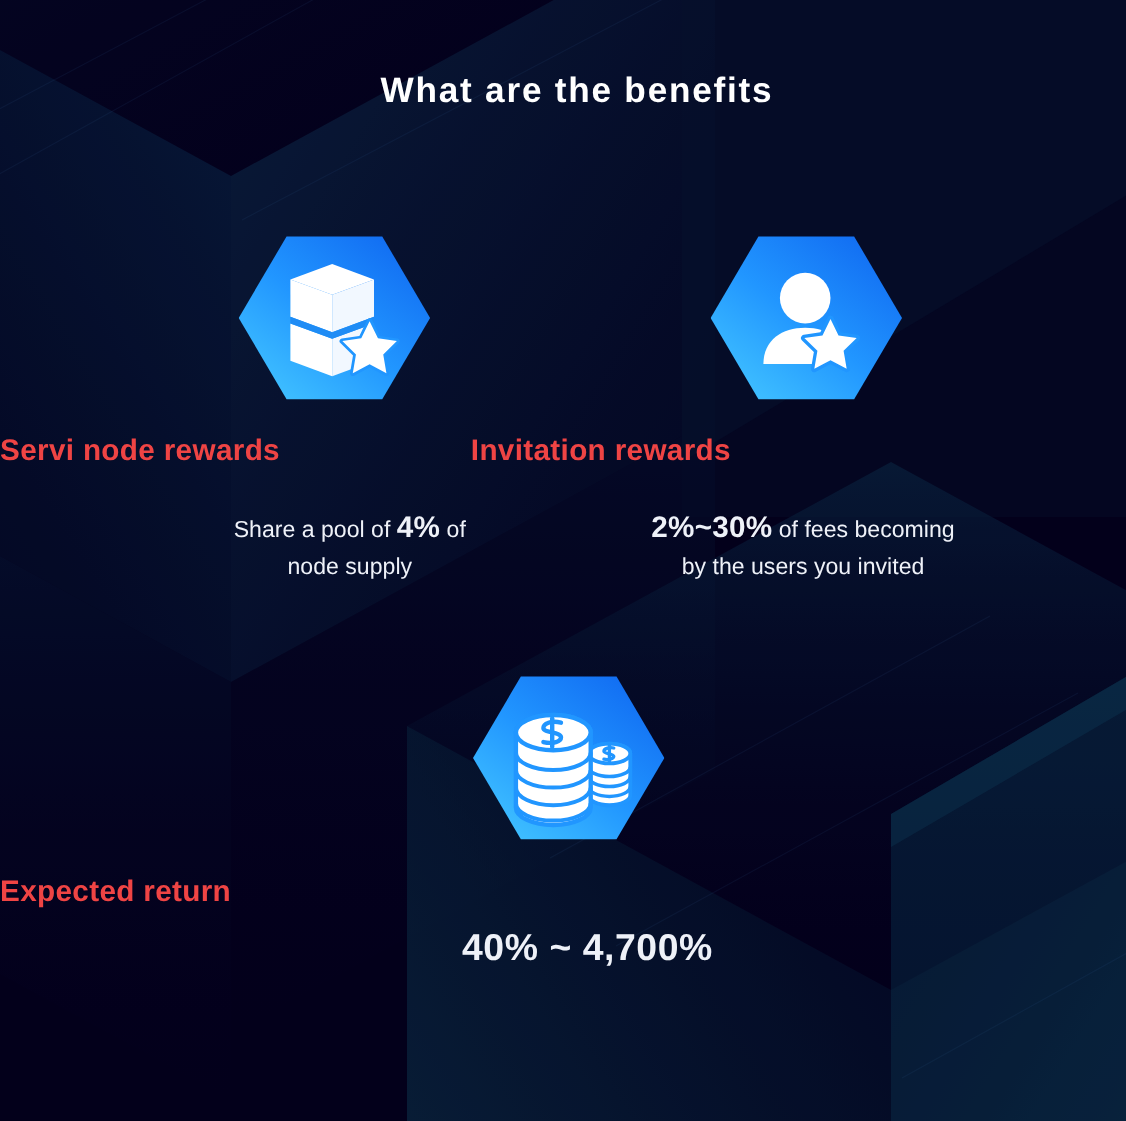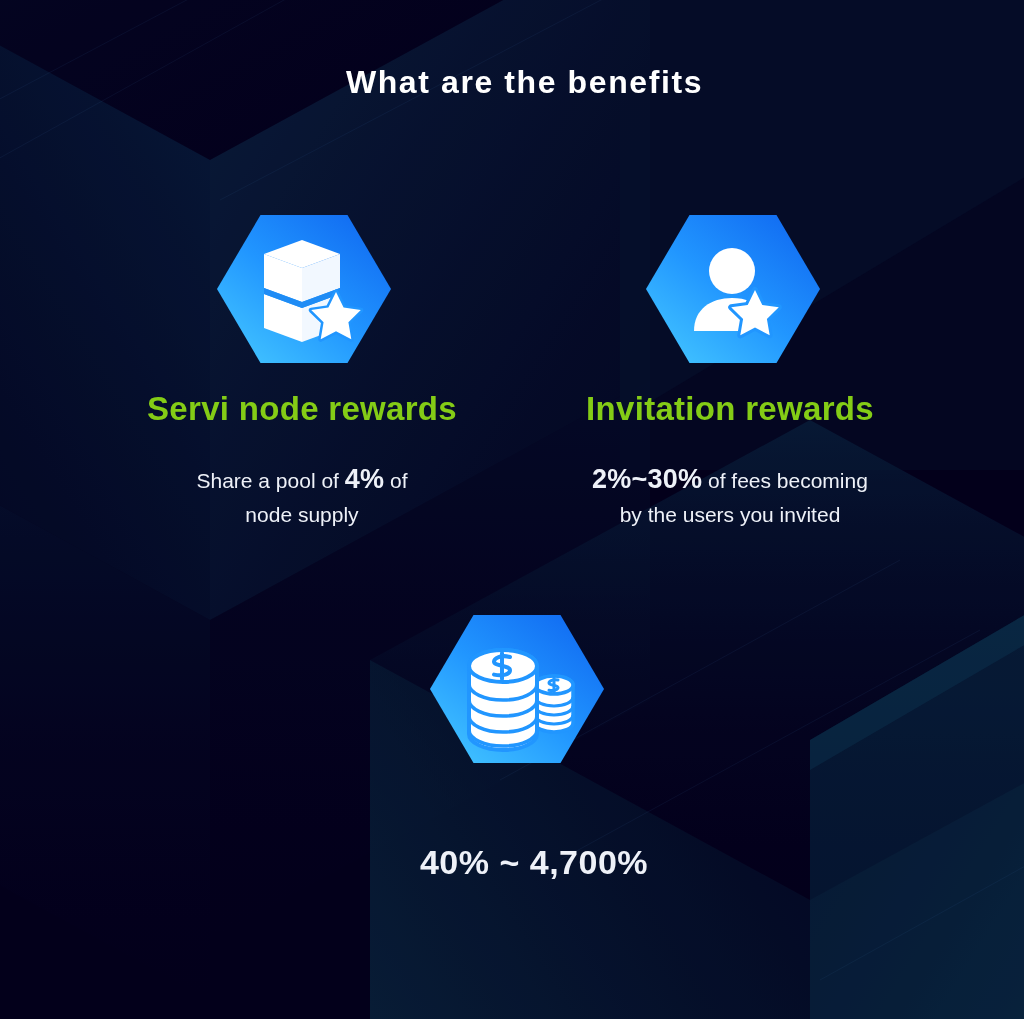--- a/index.html
+++ b/index.html
@@ -42,46 +42,46 @@
     width:174px; height:150px;
   }
   .hex-wrap svg { display:block; width:174px; height:150px; }
 
   #hex-servi      { left:217px; top:214px; }
   #hex-invitation { left:646px; top:214px; }
   #hex-return     { left:430px; top:614px; }
 
   .card-heading {
     position:absolute;
-    color:#84cc16;
-    font-weight:bold;
-    font-size:33px;
+    color:#ef4444;
+    font-weight:bold;
+    font-size:27px;
     line-height:34px;
     letter-spacing:0.3px;
-    text-align:center;
+    text-align:left;
     white-space:nowrap;
   }
   .card-body {
     position:absolute;
     color:#eef1f8;
     font-weight:300;
     font-size:21px;
     line-height:34px;
     text-align:center;
   }
   .card-body .hl {
     font-weight:bold;
     font-size:27px;
     letter-spacing:0.2px;
   }
   .card-body .ln { display:block; white-space:nowrap; }
 
   
   #servi-heading { left:0px;  top:392px;  width:604px; }
-  #servi-body    { left:0px;  top:462px;  width:604px; }
+  #servi-body    { left:16px;  top:462px;  width:604px; }
   
   #invite-heading{ left:428px; top:392px; width:604px; }
   #invite-body   { left:428px; top:462px; width:604px; }
   
   #return-heading{ left:0px;  top:793px;  width:1024px; }
   #return-body   { left:0px;  top:845px;  width:1024px;padding-left:44px; }
   #return-body .big {
     font-weight:bold;
     font-size:34px;
     letter-spacing:0.5px;
@@ -270,19 +270,20 @@
           </g>
 
           <g stroke="#2196ff" stroke-width="4" fill="none" stroke-linecap="round">
             <path d="M41 7 c-9 -2.5 -16 1 -16 4.8 c0 4.4 16 3.6 16 8.4 c0 3.8 -7 6.4 -16 4.4"></path>
             <line x1="33" y1="3" x2="33" y2="29"></line>
           </g>
         </g>
       </svg>
     </div>
 
+    <div class="card-heading" id="return-heading">Expected return</div>
 
     <div class="card-body" id="return-body">
       <span class="ln big">40% ~ 4,700%</span>
     </div>
 
   </div>
 </div>
 
 </body></html>

